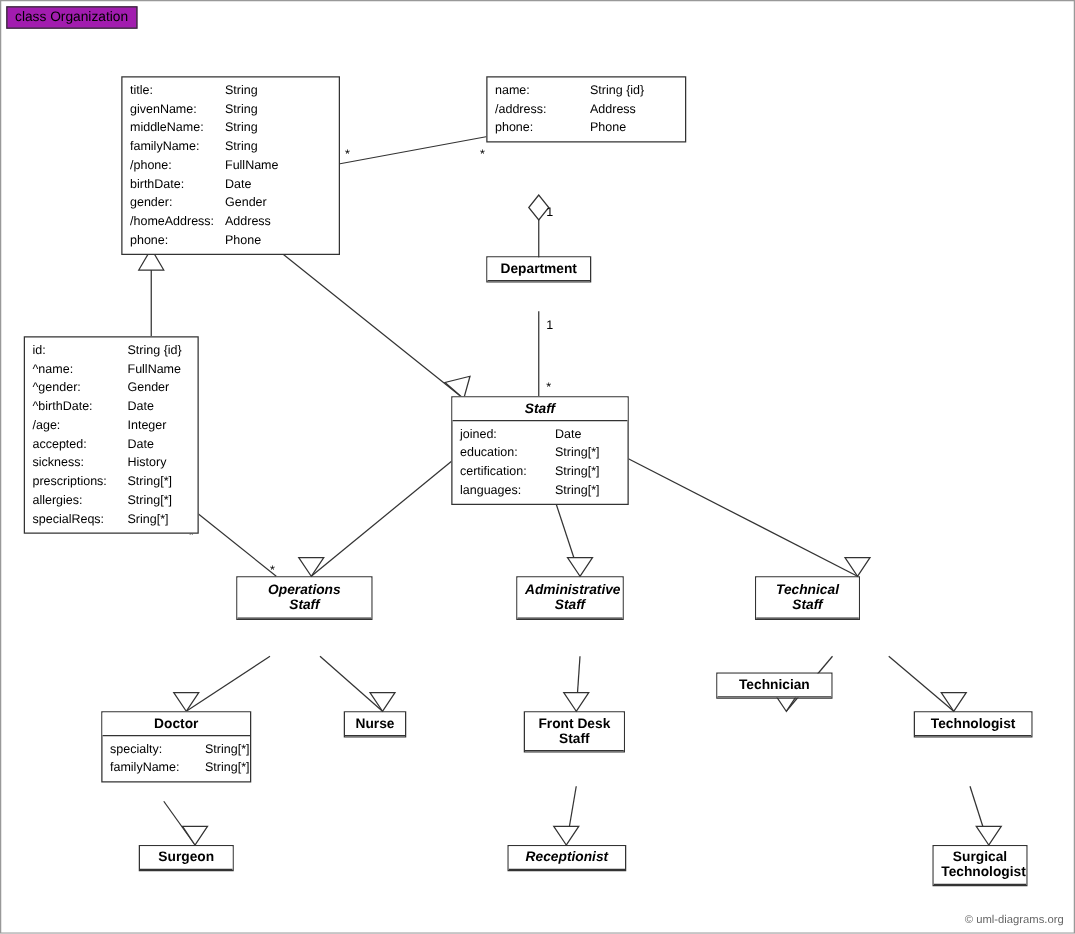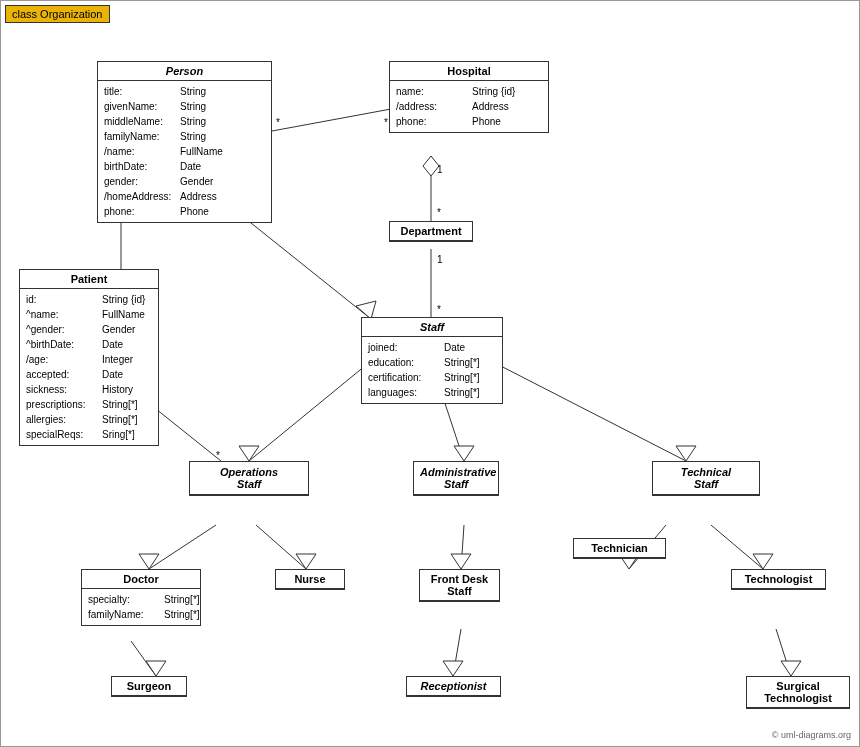--- a/index.html
+++ b/index.html
@@ -17,21 +17,21 @@
       width: 860px;
       height: 747px;
       background: #fff;
       border: 1px solid #999;
     }
     .diagram-label {
       position: absolute;
       top: 4px;
       left: 4px;
       border: 1px solid #333;
-      background: #eab308;
+      background: #a21caf;
       padding: 2px 6px;
       font-size: 11px;
     }
     .uml-class {
       position: absolute;
       background: #fff;
       border: 1px solid #333;
     }
     .uml-class .class-header {
       background: #fff;
@@ -129,40 +129,39 @@
     <polygon points="155,675 145,660 165,660" fill="white" stroke="#333" stroke-width="1"></polygon>
 
     <line x1="460" y1="628" x2="452" y2="675" stroke="#333" stroke-width="1"></line>
     <polygon points="452,675 442,660 462,660" fill="white" stroke="#333" stroke-width="1"></polygon>
 
     <line x1="775" y1="628" x2="790" y2="675" stroke="#333" stroke-width="1"></line>
     <polygon points="790,675 780,660 800,660" fill="white" stroke="#333" stroke-width="1"></polygon>
   </svg>
 
   <div class="uml-class" style="left:96px; top:60px; width:175px;">
-    <div class="class-header italic">Person</div>
     <div class="class-body">
       <div class="attr-row">
           <span class="attr-name">title:</span>
           <span class="attr-type">String</span>
         </div>
       <div class="attr-row">
           <span class="attr-name">givenName:</span>
           <span class="attr-type">String</span>
         </div>
       <div class="attr-row">
           <span class="attr-name">middleName:</span>
           <span class="attr-type">String</span>
         </div>
       <div class="attr-row">
           <span class="attr-name">familyName:</span>
           <span class="attr-type">String</span>
         </div>
       <div class="attr-row">
-          <span class="attr-name">/name:</span>
+          <span class="attr-name">/phone:</span>
           <span class="attr-type">FullName</span>
         </div>
       <div class="attr-row">
           <span class="attr-name">birthDate:</span>
           <span class="attr-type">Date</span>
         </div>
       <div class="attr-row">
           <span class="attr-name">gender:</span>
           <span class="attr-type">Gender</span>
         </div>
@@ -171,38 +170,37 @@
           <span class="attr-type">Address</span>
         </div>
       <div class="attr-row">
           <span class="attr-name">phone:</span>
           <span class="attr-type">Phone</span>
         </div>
     </div>
   </div>
 
   <div class="uml-class" style="left:388px; top:60px; width:160px;">
-    <div class="class-header">Hospital</div>
     <div class="class-body">
       <div class="attr-row">
           <span class="attr-name">name:</span>
           <span class="attr-type">String {id}</span>
         </div>
       <div class="attr-row">
           <span class="attr-name">/address:</span>
           <span class="attr-type">Address</span>
         </div>
       <div class="attr-row">
           <span class="attr-name">phone:</span>
           <span class="attr-type">Phone</span>
         </div>
     </div>
   </div>
 
-  <div class="uml-class" style="left:388px; top:220px; width:84px;">
+  <div class="uml-class" style="left:388px; top:204px; width:84px;">
     <div class="class-header">Department</div>
   </div>
 
   <div class="uml-class" style="left:360px; top:316px; width:142px;">
     <div class="class-header italic">Staff</div>
     <div class="class-body">
       <div class="attr-row">
           <span class="attr-name">joined:</span>
           <span class="attr-type">Date</span>
         </div>
@@ -215,21 +213,20 @@
           <span class="attr-type">String[*]</span>
         </div>
       <div class="attr-row">
           <span class="attr-name">languages:</span>
           <span class="attr-type">String[*]</span>
         </div>
     </div>
   </div>
 
   <div class="uml-class" style="left:18px; top:268px; width:140px;">
-    <div class="class-header">Patient</div>
     <div class="class-body">
       <div class="attr-row">
           <span class="attr-name">id:</span>
           <span class="attr-type">String {id}</span>
         </div>
       <div class="attr-row">
           <span class="attr-name">^name:</span>
           <span class="attr-type">FullName</span>
         </div>
       <div class="attr-row">
@@ -260,50 +257,50 @@
           <span class="attr-name">allergies:</span>
           <span class="attr-type">String[*]</span>
         </div>
       <div class="attr-row">
           <span class="attr-name">specialReqs:</span>
           <span class="attr-type">Sring[*]</span>
         </div>
     </div>
   </div>
 
-  <div class="uml-class" style="left:188px; top:460px; width:120px; text-align:center;">
+  <div class="uml-class" style="left:188px; top:460px; width:109px; text-align:center;">
     <div class="class-header italic" style="padding:4px 6px; white-space: pre-line;">Operations
 Staff</div>
   </div>
 
   <div class="uml-class" style="left:412px; top:460px; width:86px; text-align:center;">
     <div class="class-header italic" style="padding:4px 6px; white-space: pre-line;">Administrative
 Staff</div>
   </div>
 
-  <div class="uml-class" style="left:651px; top:460px; width:108px; text-align:center;">
+  <div class="uml-class" style="left:603px; top:460px; width:84px; text-align:center;">
     <div class="class-header italic" style="padding:4px 6px; white-space: pre-line;">Technical
 Staff</div>
   </div>
 
   <div class="uml-class" style="left:80px; top:568px; width:120px;">
     <div class="class-header">Doctor</div>
     <div class="class-body">
       <div class="attr-row">
           <span class="attr-name">specialty:</span>
           <span class="attr-type">String[*]</span>
         </div>
       <div class="attr-row">
           <span class="attr-name">familyName:</span>
           <span class="attr-type">String[*]</span>
         </div>
     </div>
   </div>
 
-  <div class="uml-class" style="left:274px; top:568px; width:70px;">
+  <div class="uml-class" style="left:274px; top:568px; width:50px;">
     <div class="class-header">Nurse</div>
   </div>
 
   <div class="uml-class" style="left:418px; top:568px; width:81px; text-align:center;">
     <div class="class-header" style="white-space: pre-line;">Front Desk
 Staff</div>
   </div>
 
   <div class="uml-class" style="left:572px; top:537px; width:93px;">
     <div class="class-header">Technician</div>
@@ -314,19 +311,19 @@
   </div>
 
   <div class="uml-class" style="left:110px; top:675px; width:76px;">
     <div class="class-header">Surgeon</div>
   </div>
 
   <div class="uml-class" style="left:405px; top:675px; width:95px;font-style:italic;">
     <div class="class-header">Receptionist</div>
   </div>
 
-  <div class="uml-class" style="left:745px; top:675px; width:104px; text-align:center;">
+  <div class="uml-class" style="left:745px; top:675px; width:76px; text-align:center;">
     <div class="class-header" style="white-space: pre-line;">Surgical
 Technologist</div>
   </div>
 
   <div class="copyright">© uml-diagrams.org</div>
 </div>
 
 </body></html>

